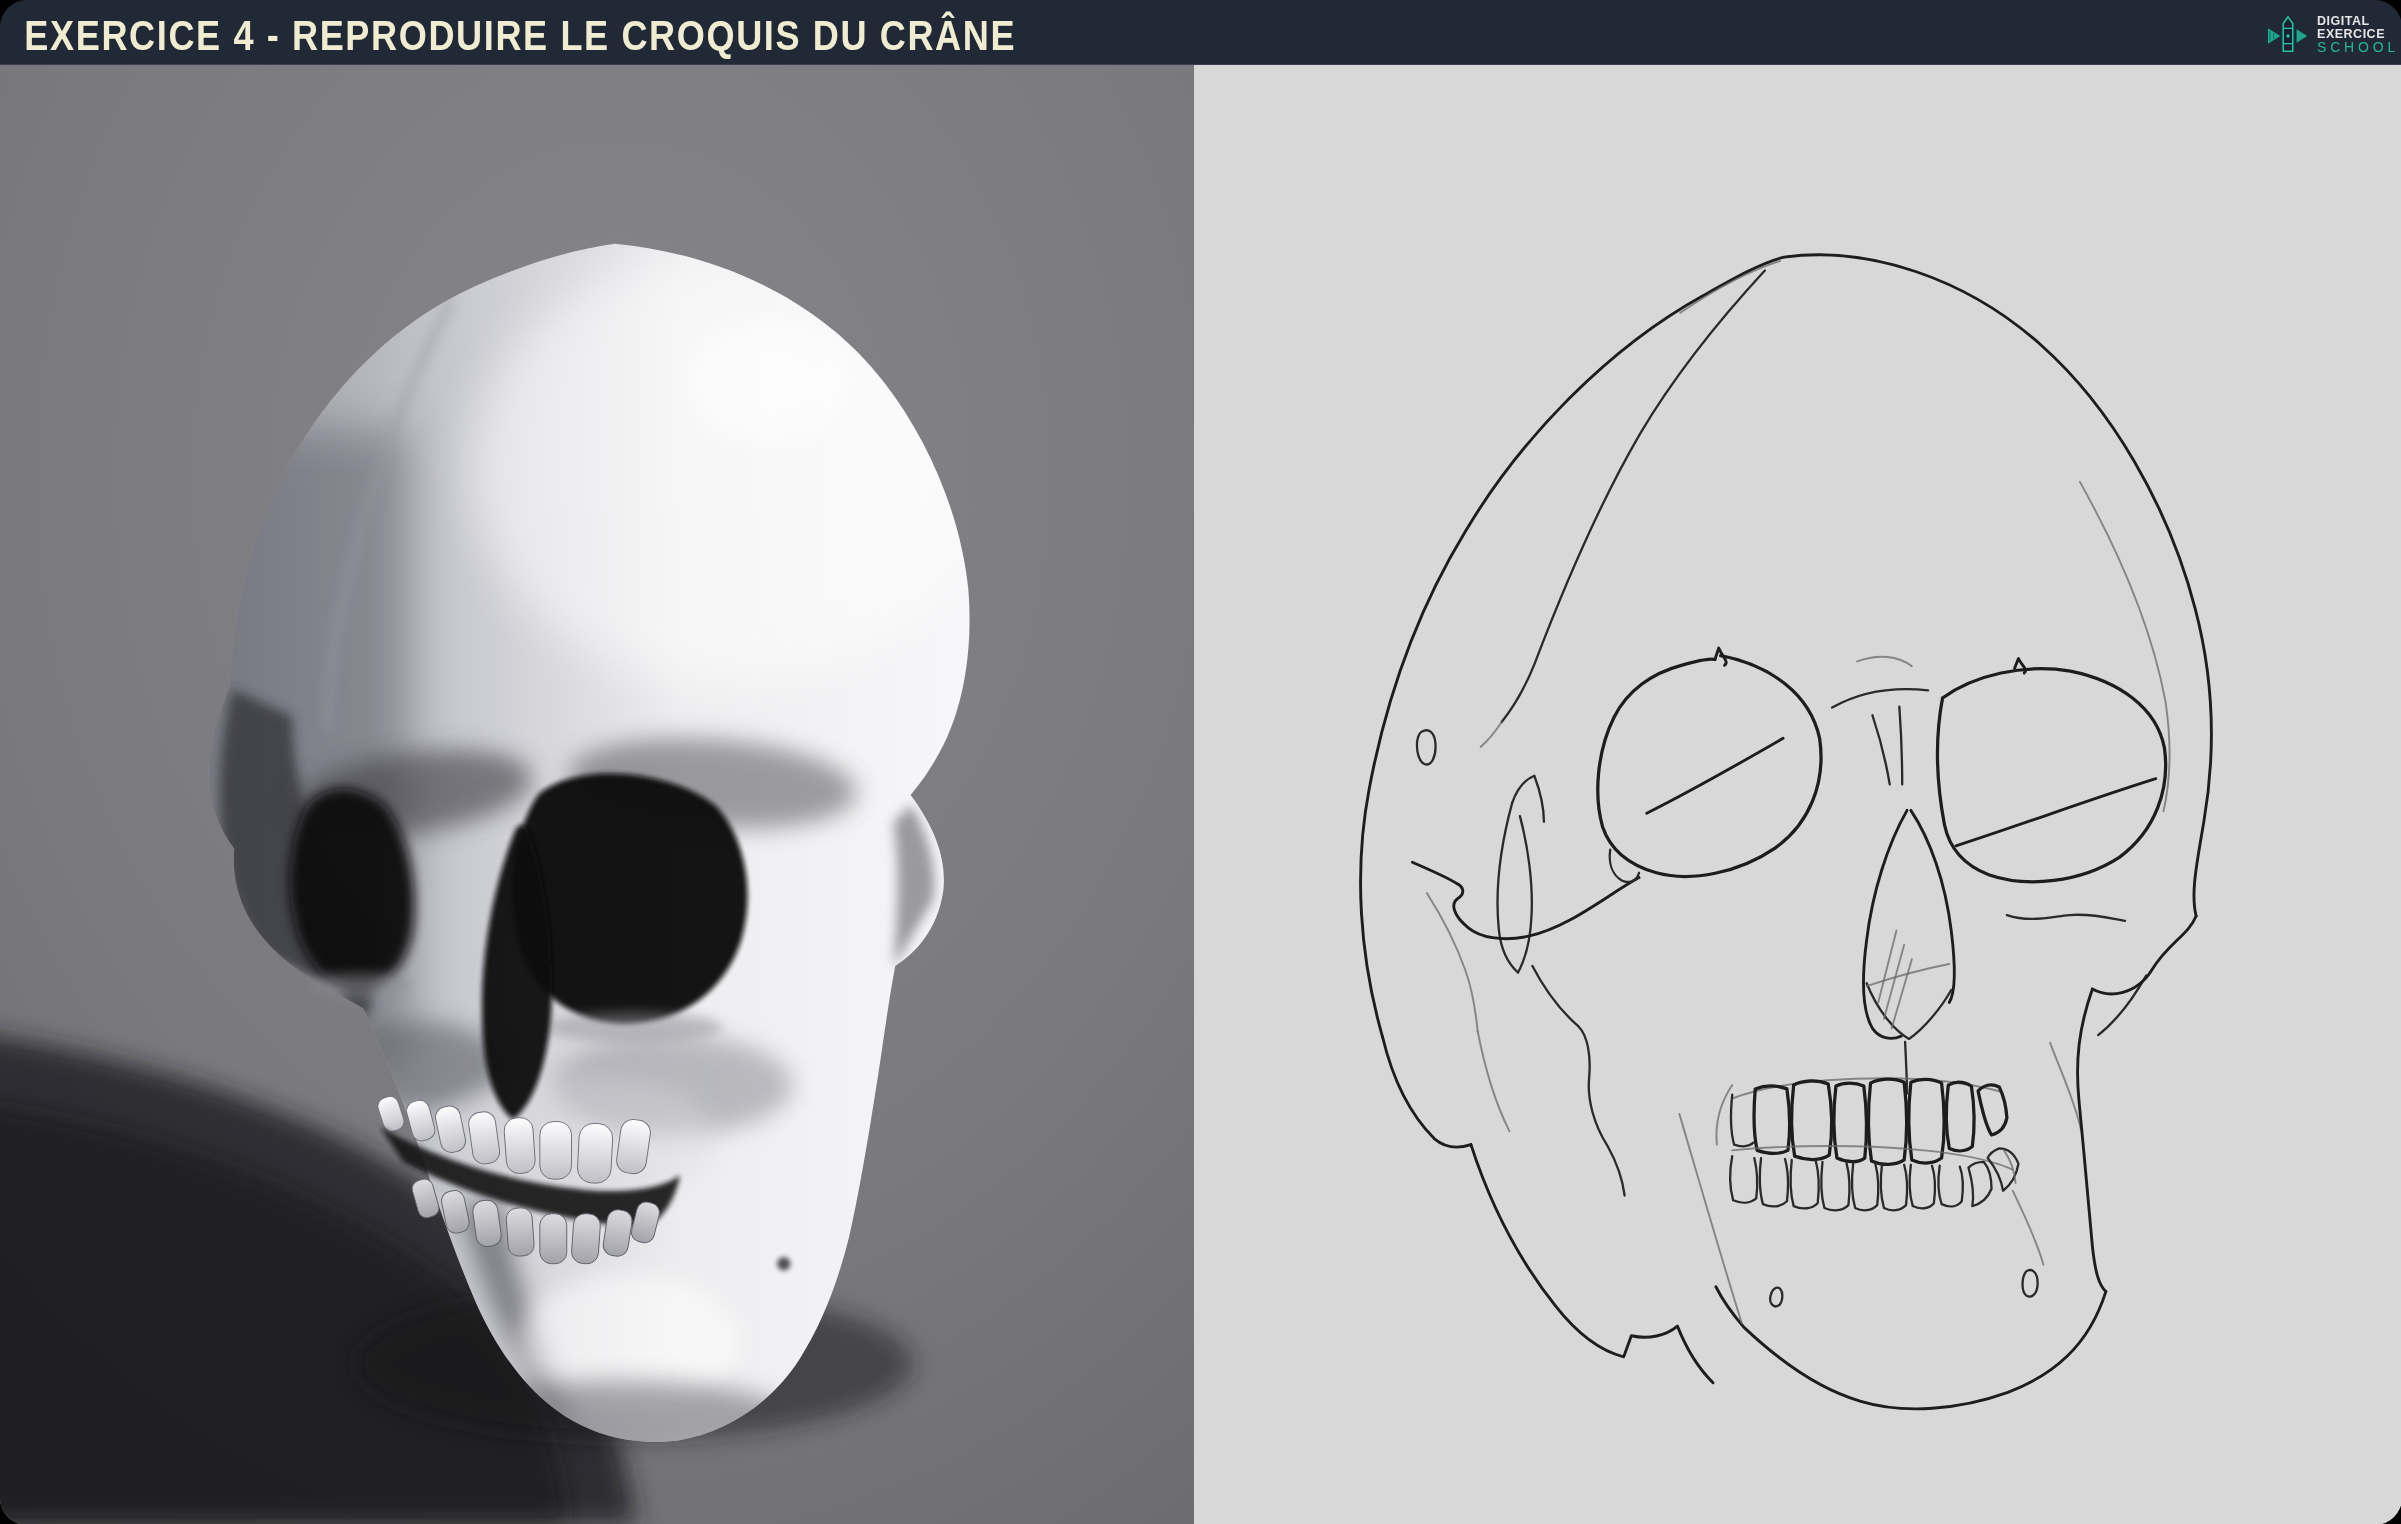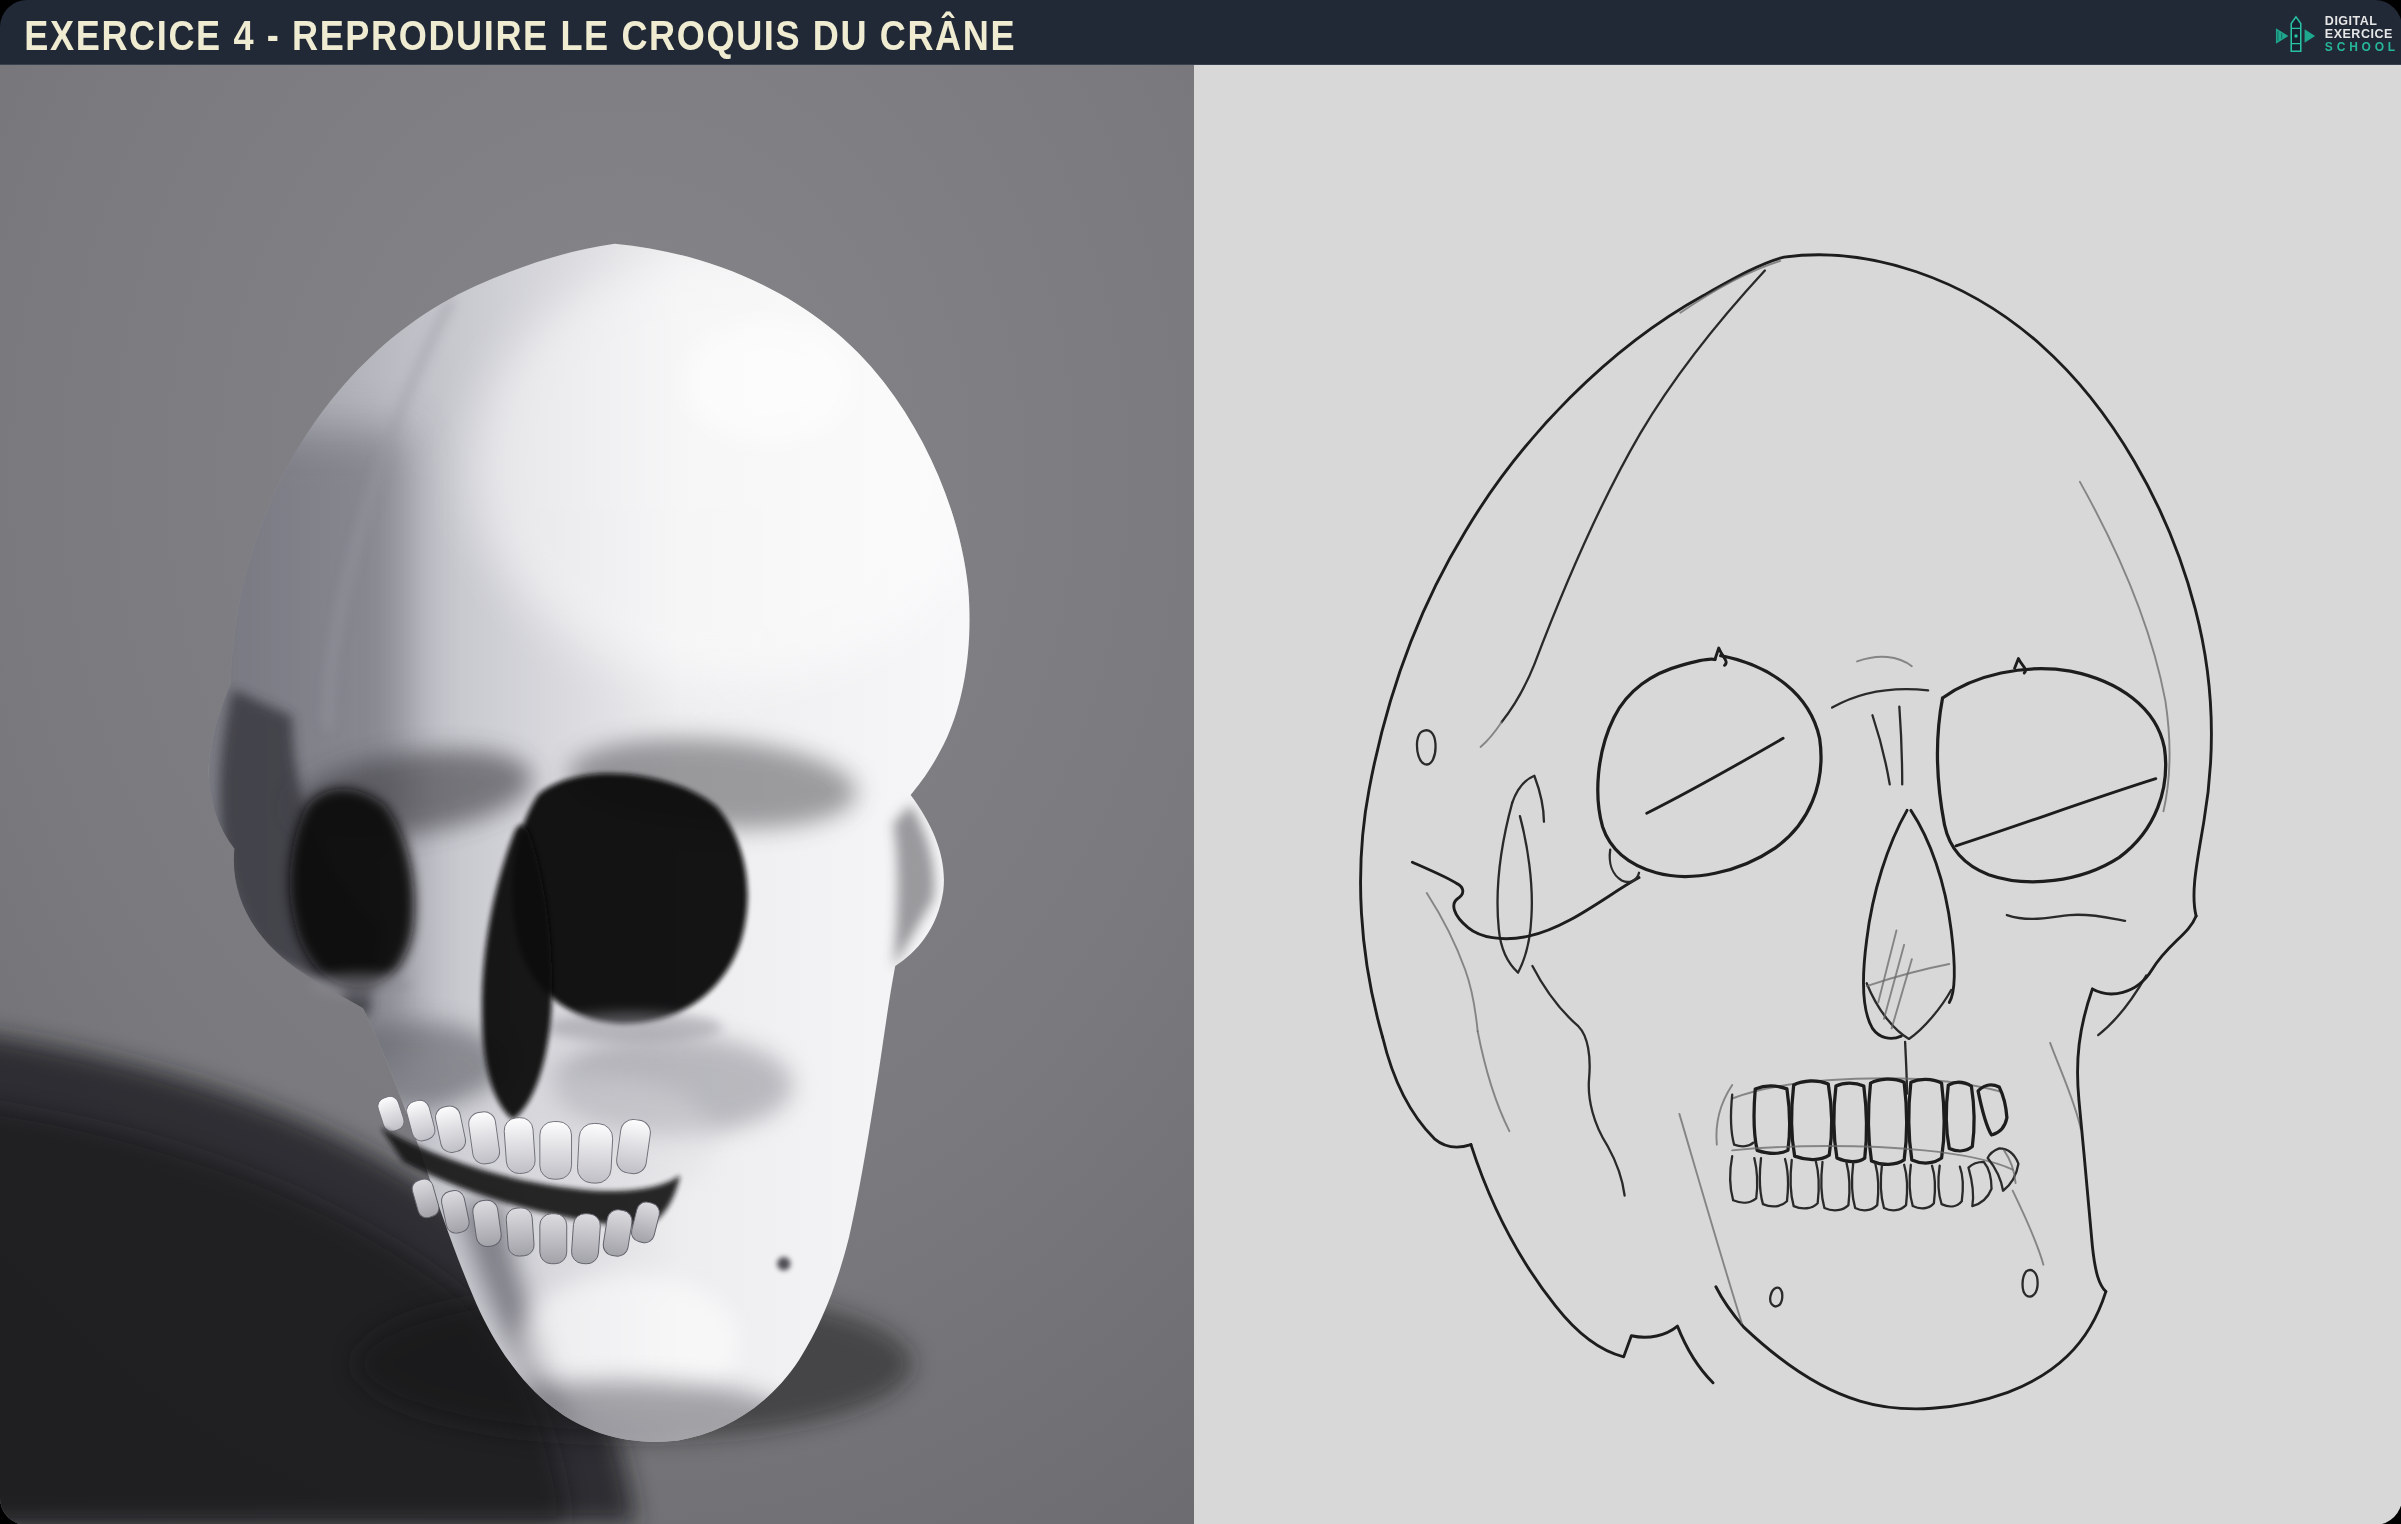--- a/index.html
+++ b/index.html
@@ -5,21 +5,21 @@
   html,body{margin:0;padding:0;background:#000;}
   .page{position:relative;width:2402px;height:1525px;overflow:hidden;font-family:"Liberation Sans",sans-serif;border-radius:27px;}
   .header{position:absolute;left:0;top:0;width:2402px;height:65px;
     background:var(--header_background,#212836);border-bottom:1.9px solid #39414f;box-sizing:border-box;
     display:flex;align-items:center;justify-content:space-between;}
   .title{color:var(--header_text,#efecd2);font-weight:bold;font-size:43px;letter-spacing:1.9px;
     transform:scaleX(.84);transform-origin:left center;white-space:nowrap;padding-left:29px;margin-top:7.7px;}
   .logo{display:flex;align-items:flex-start;gap:6.7px;padding-right:3px;margin-top:8px;}
   .logo-text{display:flex;flex-direction:column;line-height:12.5px;}
   .logo-text .l1,.logo-text .l2{color:var(--logo_text_color,#e6e6e6);font-weight:bold;font-size:12.5px;letter-spacing:0.5px;}
-  .logo-text .l3{color:var(--logo_accent,#26b79a);font-size:12px;font-weight:bold;letter-spacing:3.8px;margin-top:1px;}
+  .logo-text .l3{color:var(--logo_accent,#26b79a);font-size:14px;font-weight:normal;letter-spacing:3.8px;margin-top:1px;}
   .content{position:absolute;top:65px;left:0;width:2402px;height:1459px;}
   .panel-left{position:absolute;left:0;top:0;width:1194px;height:1459px;background:var(--photo_panel_background,#77777a);}
   .panel-right{position:absolute;left:1194px;top:0;width:1208px;height:1459px;background:var(--sketch_panel_background,#d8d8d8);}
   svg{display:block}
   .s {fill:none;stroke:var(--sketch_line_color,#1d1d1d);stroke-width:3;stroke-linecap:round;stroke-linejoin:round;}
   .sb{fill:none;stroke:var(--sketch_line_color,#1d1d1d);stroke-width:3.4;stroke-linecap:round;stroke-linejoin:round;}
   .s2{fill:none;stroke:#2a2a2a;stroke-width:2.4;stroke-linecap:round;stroke-linejoin:round;}
   .sl{fill:none;stroke:#6a6a6a;stroke-width:2;stroke-linecap:round;stroke-linejoin:round;opacity:.75;}
 </style>
 </head>

